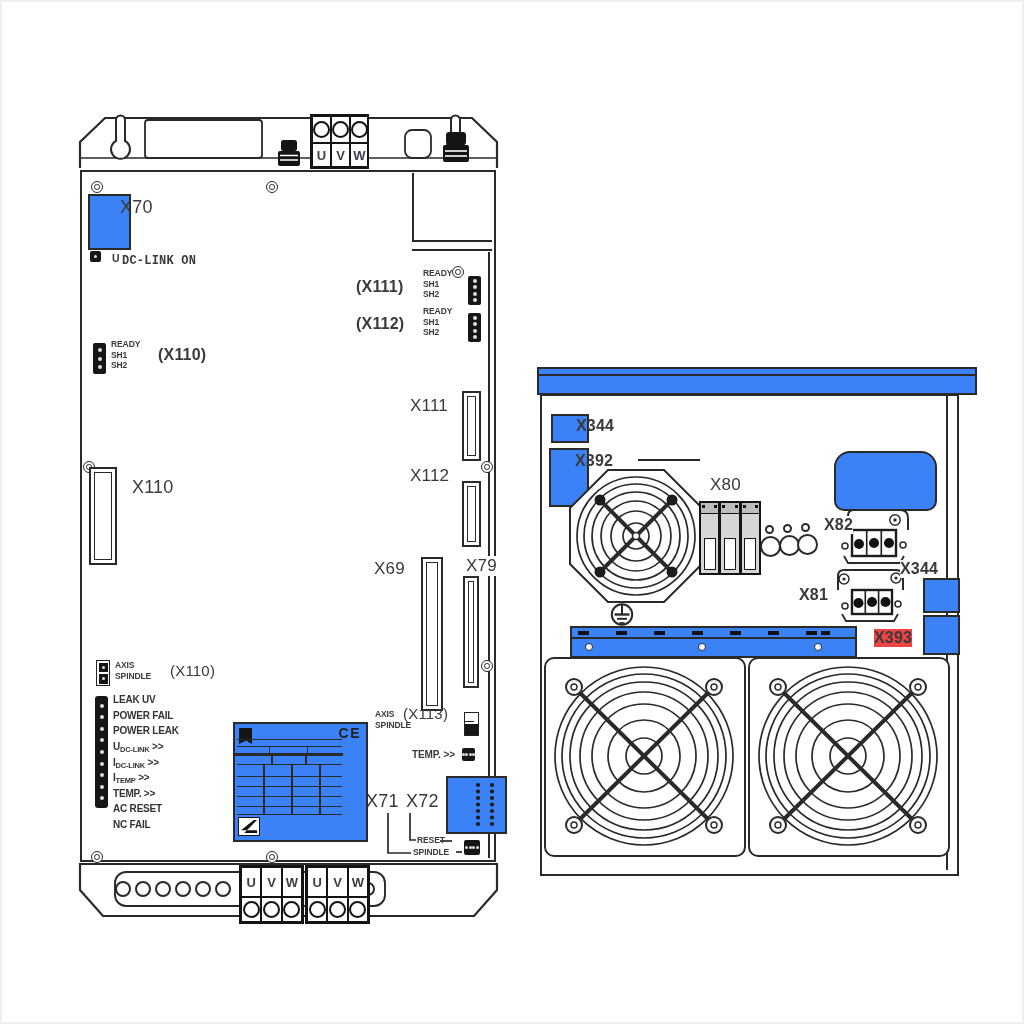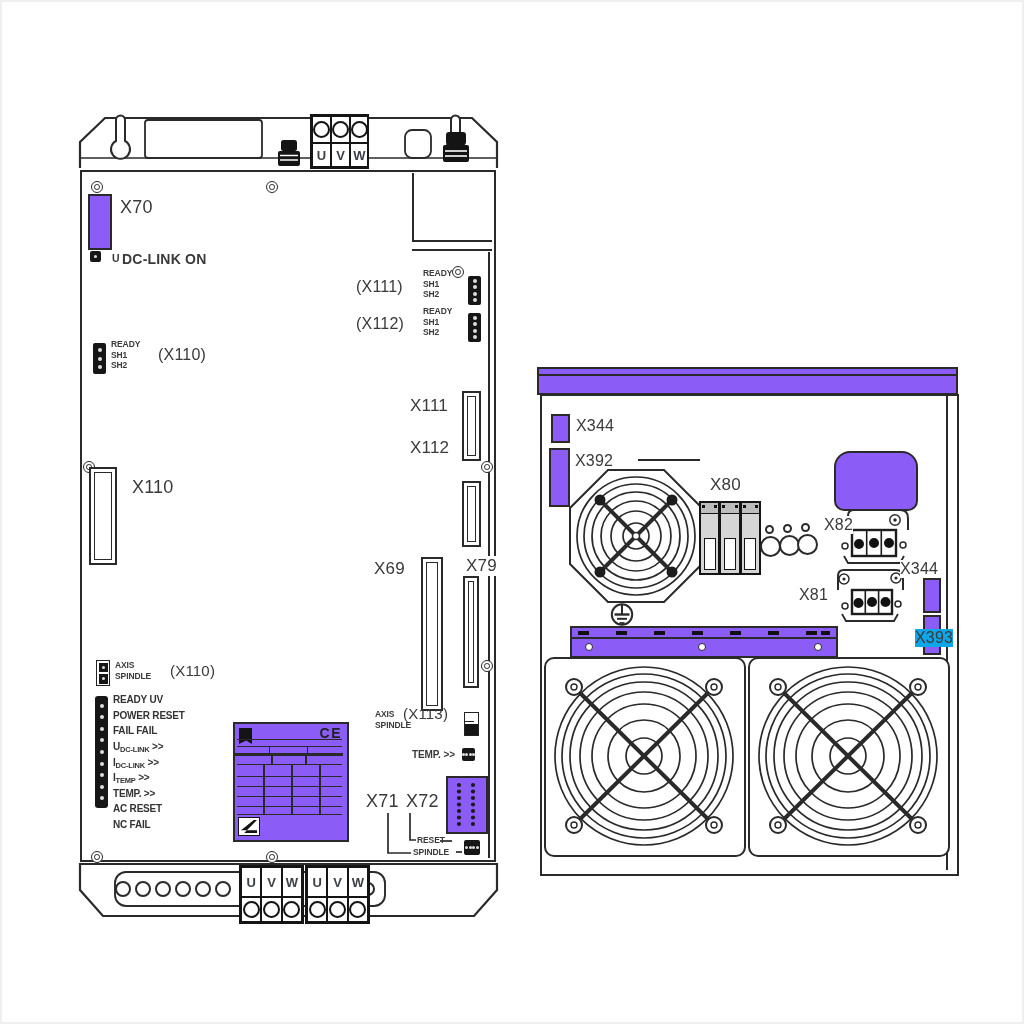--- a/index.html
+++ b/index.html
@@ -3,27 +3,27 @@
 <meta charset="utf-8">
 <style>
   :root{ --ln:#2a2a2a; --ink:#141414; --tx:#3a3a3a; }
   html,body{margin:0;padding:0;background:#fff;}
   #canvas{position:relative;width:1024px;height:1024px;background:#fff;overflow:hidden;
           font-family:"Liberation Sans",sans-serif;box-shadow:inset 0 0 0 2px #efefef;}
   .abs{position:absolute;}
   .face{position:absolute;border:2.4px solid var(--ln);background:#fff;}
   .dbl{position:absolute;border:2.3px solid var(--ln);background:#fff;}
   .dbl::after{content:"";position:absolute;inset:3px;border:1.3px solid var(--ln);}
-  .sgl{position:absolute;border:2.2px solid var(--ln);background:#8b5cf6;}
+  .sgl{position:absolute;border:2.2px solid var(--ln);background:#3b82f6;padding-left:19px;}
   .hline{position:absolute;background:var(--ln);height:1.6px;}
   .vline{position:absolute;background:var(--ln);width:1.6px;}
   .screw{position:absolute;width:12px;height:12px;border:1.6px solid var(--ln);border-radius:50%;background:#fff;box-sizing:border-box;}
   .screw::after{content:"";position:absolute;inset:2.2px;border:1.1px solid var(--ln);border-radius:50%;}
   .lbl{position:absolute;font-size:17px;color:var(--tx);white-space:nowrap;letter-spacing:0.2px;}
-  .lbl18{font-size:18px;} .lbl16{font-size:16px;} .lbl15{font-size:15px;}
+  .lbl18{font-size:18px;} .lbl16{font-size:16px;font-weight:bold;} .lbl15{font-size:15px;}
   .small{position:absolute;font-weight:700;font-size:8.5px;line-height:10.6px;color:var(--tx);letter-spacing:-0.1px;white-space:nowrap;}
   .statlist{position:absolute;font-weight:700;font-size:10px;line-height:12.45px;color:#333;letter-spacing:-0.2px;white-space:nowrap;}
   .sub{font-size:7.5px;vertical-align:-2.2px;letter-spacing:-0.2px;}
   .ledblk{position:absolute;background:#161616;border-radius:2px;display:flex;flex-direction:column;justify-content:space-evenly;align-items:center;}
   .ld{width:4px;height:4px;background:#ddd;border-radius:50%;}
   .dotbox{position:absolute;background:#161616;border-radius:2px;display:flex;flex-wrap:wrap;justify-content:space-evenly;align-content:space-evenly;}
   .dotbox .ld{width:3px;height:3px;}
   .mini2{position:absolute;border:1.8px solid #222;background:#fff;display:grid;grid-template-rows:1fr 1fr;gap:1.5px;padding:1.5px;box-sizing:border-box;}
   .mini2 .cell{background:#161616;display:flex;align-items:center;justify-content:center;}
   .mini2 .cell i{width:3px;height:3px;background:#ddd;border-radius:50%;display:block;}
@@ -88,21 +88,21 @@
   <div class="screw" style="left:91px;top:851px;"></div>
   <div class="screw" style="left:266px;top:851px;"></div>
 
   <div class="sgl" style="left:88px;top:194px;width:20px;height:52px;"></div>
   <div class="lbl lbl18" style="left:120px;top:197px;">X70</div>
 
   <div class="dotbox" style="left:90px;top:251px;width:11px;height:11px;">
       <span class="ld"></span>
     </div>
   <div class="abs" style="left:112px;top:248px;white-space:nowrap;color:var(--tx);">
-    <span style="font-size:10.5px;font-weight:600;">U</span><span style="font-size:8px;font-weight:700;vertical-align:-2px;letter-spacing:0.2px;"> </span><span style="font-size:14px;font-weight:700;vertical-align:-2px;letter-spacing:0.2px;">DC-LINK ON</span>
+    <span style="font-size:10.5px;font-weight:600;">U</span><span style="font-size:8px;font-weight:700;vertical-align:-2px;letter-spacing:0.2px;"> </span><span style="font-size:12px;font-weight:700;vertical-align:-2px;letter-spacing:0.2px;font-family:Liberation Mono, monospace;">DC-LINK ON</span>
   </div>
 
   <div class="lbl lbl16" style="left:356px;top:278px;">(X111)</div>
   <div class="small" style="left:423px;top:268px;">
     <div>READY</div>
     <div>SH1</div>
     <div>SH2</div>
   </div>
   <div class="ledblk" style="left:468px;top:276px;width:13px;height:29px;">
     <span class="ld"></span>
@@ -134,21 +134,21 @@
     <div>SH1</div>
     <div>SH2</div>
   </div>
   <div class="lbl lbl16" style="left:158px;top:346px;">(X110)</div>
 
   <div class="dbl" style="left:89px;top:467px;width:24px;height:94px;"></div>
   <div class="lbl lbl18" style="left:132px;top:477px;">X110</div>
 
   <div class="lbl" style="left:410px;top:396px;">X111</div>
   <div class="dbl" style="left:462px;top:391px;width:15px;height:66px;"></div>
-  <div class="lbl" style="left:410px;top:438px;">X112</div>
+  <div class="lbl" style="left:410px;top:466px;">X112</div>
   <div class="dbl" style="left:462px;top:481px;width:15px;height:62px;"></div>
 
   <div class="lbl" style="left:374px;top:559px;">X69</div>
   <div class="dbl" style="left:421px;top:557px;width:18px;height:150px;"></div>
   <div class="lbl" style="left:466px;top:556px;background:#fff;z-index:3;">X79</div>
   <div class="dbl" style="left:463px;top:576px;width:12px;height:108px;z-index:2;"></div>
 
   <div class="mini2" style="left:96px;top:660px;width:14px;height:26px;">
     <span class="cell">
         <i></i>
@@ -168,23 +168,23 @@
       <span class="ld"></span>
       <span class="ld"></span>
       <span class="ld"></span>
       <span class="ld"></span>
       <span class="ld"></span>
       <span class="ld"></span>
       <span class="ld"></span>
       <span class="ld"></span>
   </div>
   <div class="statlist" style="left:113px;top:694px;">
-    <div><span>READY UV</span><span class="sub"></span><span></span></div>
-    <div><span>POWER RESET</span><span class="sub"></span><span></span></div>
-    <div><span>FAIL FAIL</span><span class="sub"></span><span></span></div>
+    <div><span>LEAK UV</span><span class="sub"></span><span></span></div>
+    <div><span>POWER FAIL</span><span class="sub"></span><span></span></div>
+    <div><span>POWER LEAK</span><span class="sub"></span><span></span></div>
     <div><span>U</span><span class="sub">DC-LINK</span><span> &gt;&gt;</span></div>
     <div><span>I</span><span class="sub">DC-LINK</span><span> &gt;&gt;</span></div>
     <div><span>I</span><span class="sub">TEMP</span><span> &gt;&gt;</span></div>
     <div><span>TEMP. &gt;&gt;</span><span class="sub"></span><span></span></div>
     <div><span>AC RESET</span><span class="sub"></span><span></span></div>
     <div><span>NC FAIL</span><span class="sub"></span><span></span></div>
   </div>
 
   <div class="sgl" style="left:233px;top:722px;width:112px;height:116px;border-width:2px;">
     <div class="abs" style="left:4px;top:4px;width:13px;height:16px;background:#141414;clip-path:polygon(0 0,100% 0,100% 100%,55% 78%,0 100%);"></div>
@@ -409,21 +409,21 @@
     <line x1="33.3" y1="26" x2="33.3" y2="50" stroke="#1c1c1c" stroke-width="1.6"></line>
     <line x1="46.6" y1="26" x2="46.6" y2="50" stroke="#1c1c1c" stroke-width="1.6"></line>
     <circle cx="26.5" cy="39" r="5" fill="#111"></circle>
       <circle cx="40" cy="38" r="5" fill="#111"></circle>
       <circle cx="53.5" cy="38" r="5" fill="#111"></circle>
     <circle cx="13" cy="42" r="3" fill="#fff" stroke="#2a2a2a" stroke-width="1.5"></circle>
     <circle cx="66" cy="40" r="3" fill="#fff" stroke="#2a2a2a" stroke-width="1.5"></circle>
     <path d="M10,50 L14,57 H62 L66,50" fill="none" stroke="#2a2a2a" stroke-width="1.8"></path>
   </svg>
 
-  <div class="lbl lbl16" style="left:874px;top:629px;background:#0ea5e9;z-index:3;margin-left:41px;">X393</div>
+  <div class="lbl lbl16" style="left:874px;top:629px;background:#ef4444;z-index:3;">X393</div>
   <div class="sgl" style="left:923px;top:615px;width:14px;height:36px;border-width:2px;"></div>
 
   <svg class="abs" style="left:610px;top:601px;" width="24" height="26" viewBox="0 0 24 26">
     <circle cx="12" cy="13.5" r="10.2" fill="#fff" stroke="#2a2a2a" stroke-width="2"></circle>
     <line x1="12" y1="4" x2="12" y2="13.5" stroke="#2a2a2a" stroke-width="2"></line>
     <line x1="4.5" y1="13.5" x2="19.5" y2="13.5" stroke="#2a2a2a" stroke-width="2.4"></line>
     <line x1="7" y1="17.8" x2="17" y2="17.8" stroke="#2a2a2a" stroke-width="2"></line>
     <line x1="9.5" y1="22" x2="14.5" y2="22" stroke="#2a2a2a" stroke-width="1.8"></line>
   </svg>
 

